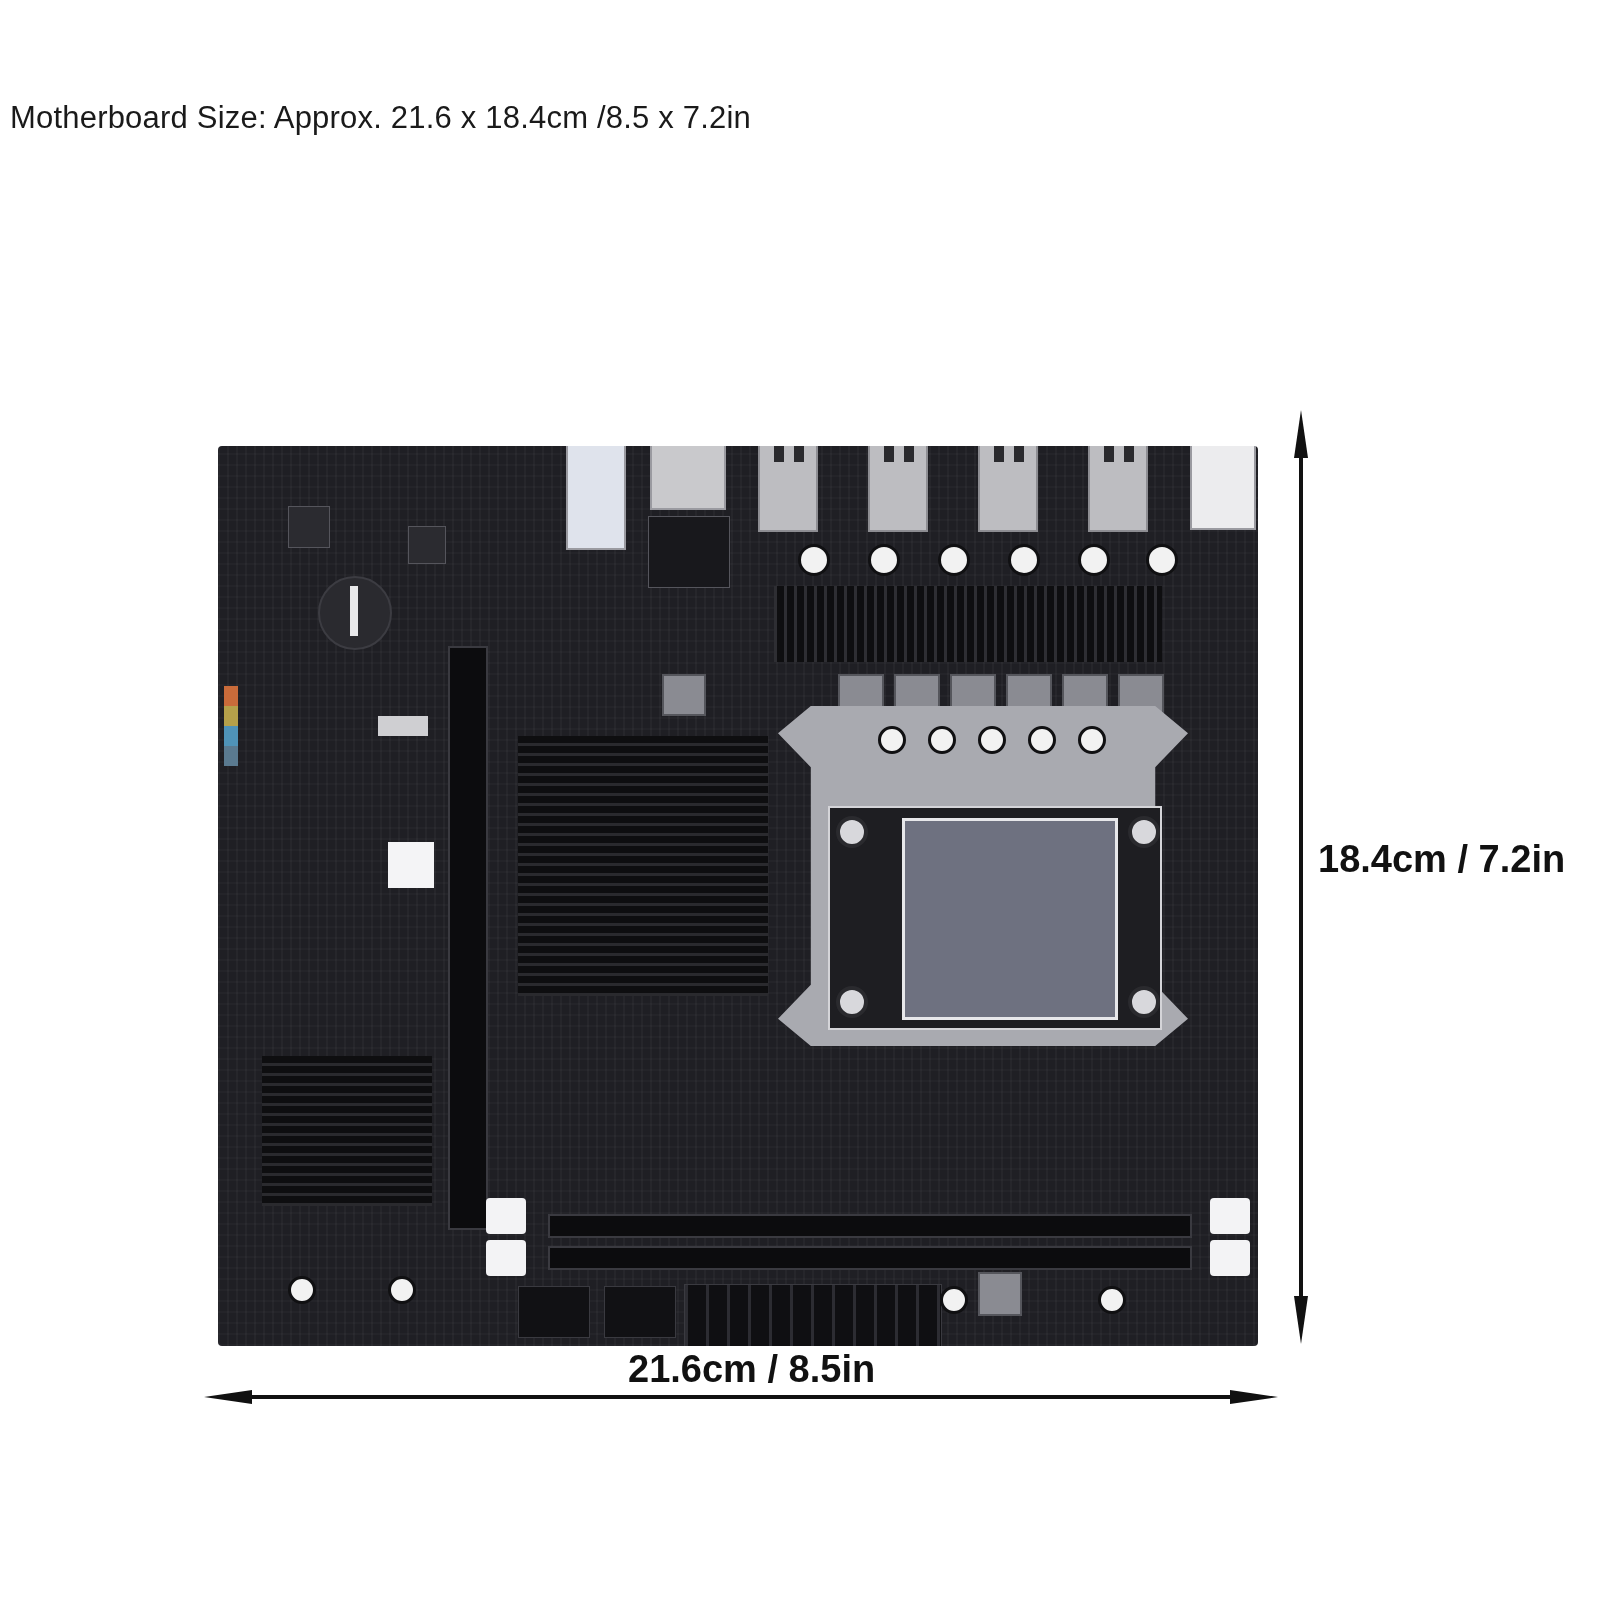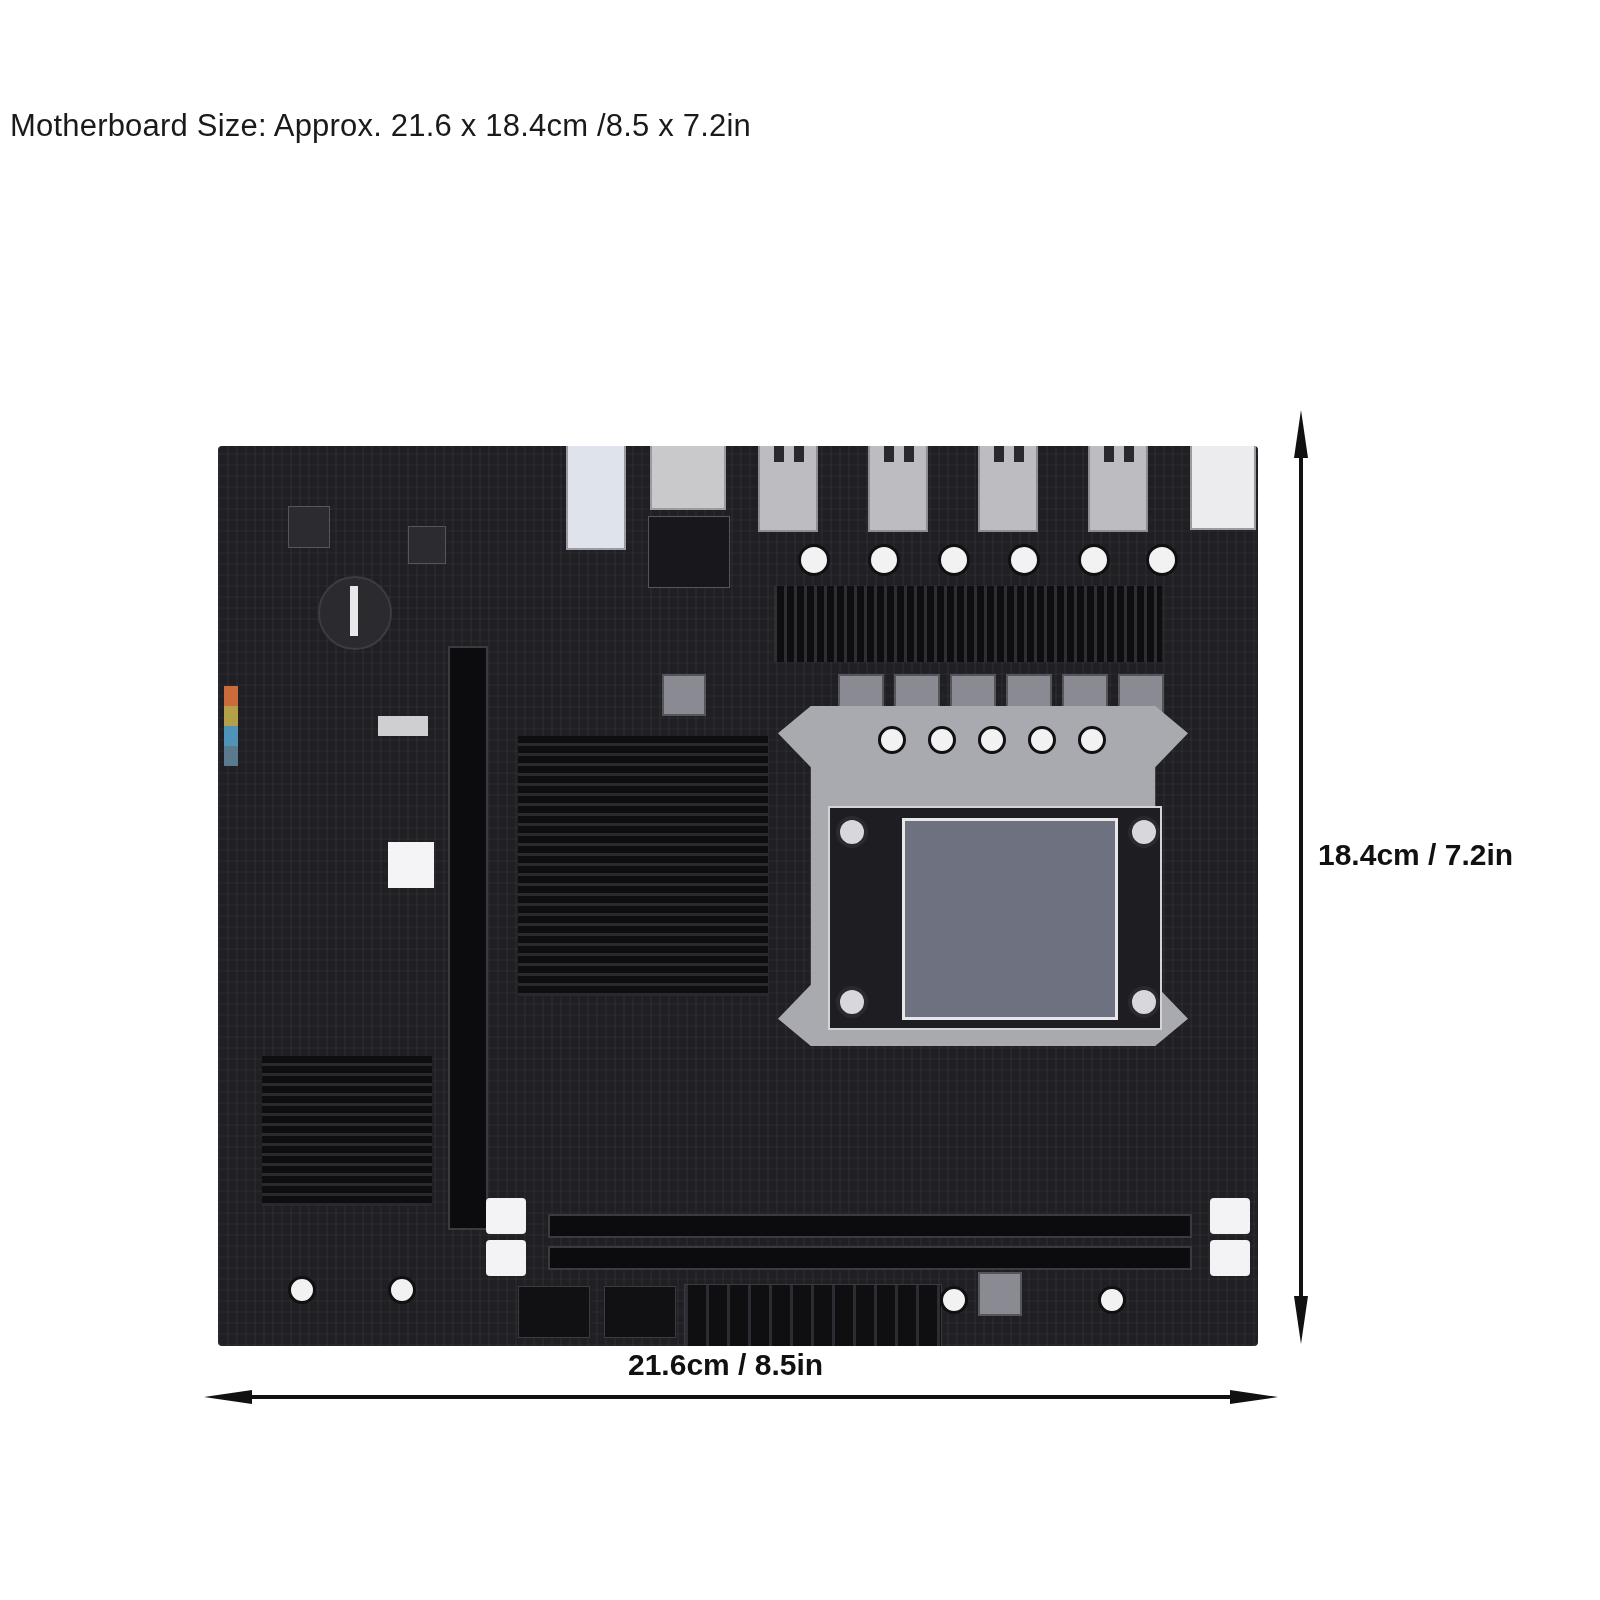--- a/index.html
+++ b/index.html
@@ -1,18 +1,18 @@
 <!DOCTYPE html>
 <html><head>
 <meta charset="utf-8">
 <style>
   html, body { margin:0; padding:0; background:#ffffff; }
   body { width:1600px; height:1600px; position:relative; overflow:hidden; font-family:"Liberation Sans", sans-serif; }
-  .title { position:absolute; left:10px; top:108px; font-size:31px; color:#1a1a1a; letter-spacing:0.2px; white-space:nowrap; }
-  .dim-label { position:absolute; font-size:30px; font-weight:bold; color:#111; white-space:nowrap; }
+  .title { position:absolute; left:10px; top:100px; font-size:31px; color:#1a1a1a; letter-spacing:0.2px; white-space:nowrap; }
+  .dim-label { position:absolute; font-size:38px; font-weight:bold; color:#111; white-space:nowrap; }
   .dim-v-label { left:1318px; top:838px; }
   .dim-h-label { left:628px; top:1348px; }
   
   .v-arrow { position:absolute; left:1294px; top:410px; width:14px; height:934px; }
   .h-arrow { position:absolute; left:204px; top:1390px; width:1074px; height:14px; }
   
   .board { position:absolute; left:218px; top:446px; width:1040px; height:900px; background:#1f1f24; border-radius:4px; overflow:hidden;
     background-image:
       repeating-linear-gradient(90deg, rgba(255,255,255,0.03) 0 2px, transparent 2px 9px),
       repeating-linear-gradient(0deg, rgba(255,255,255,0.025) 0 2px, transparent 2px 11px); }

